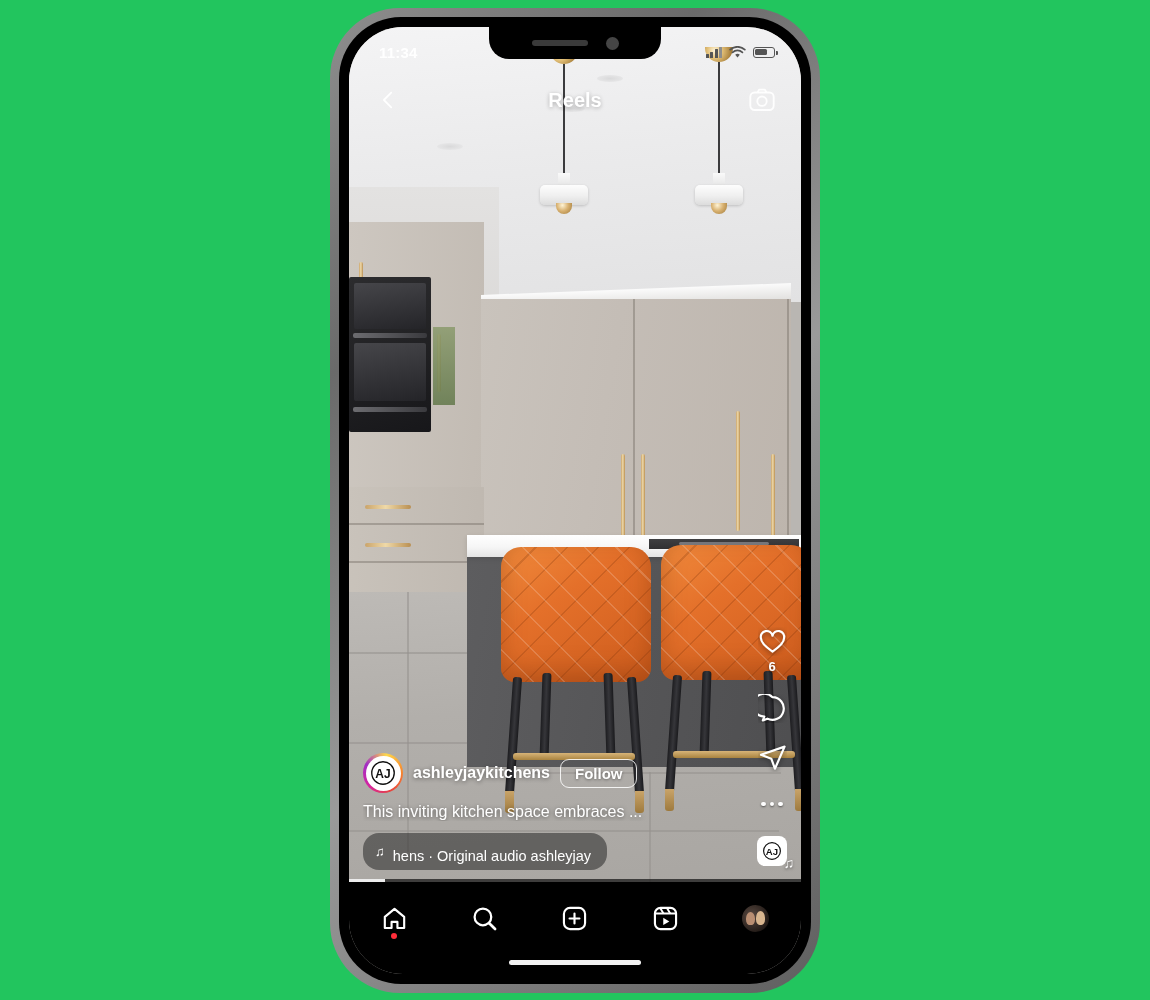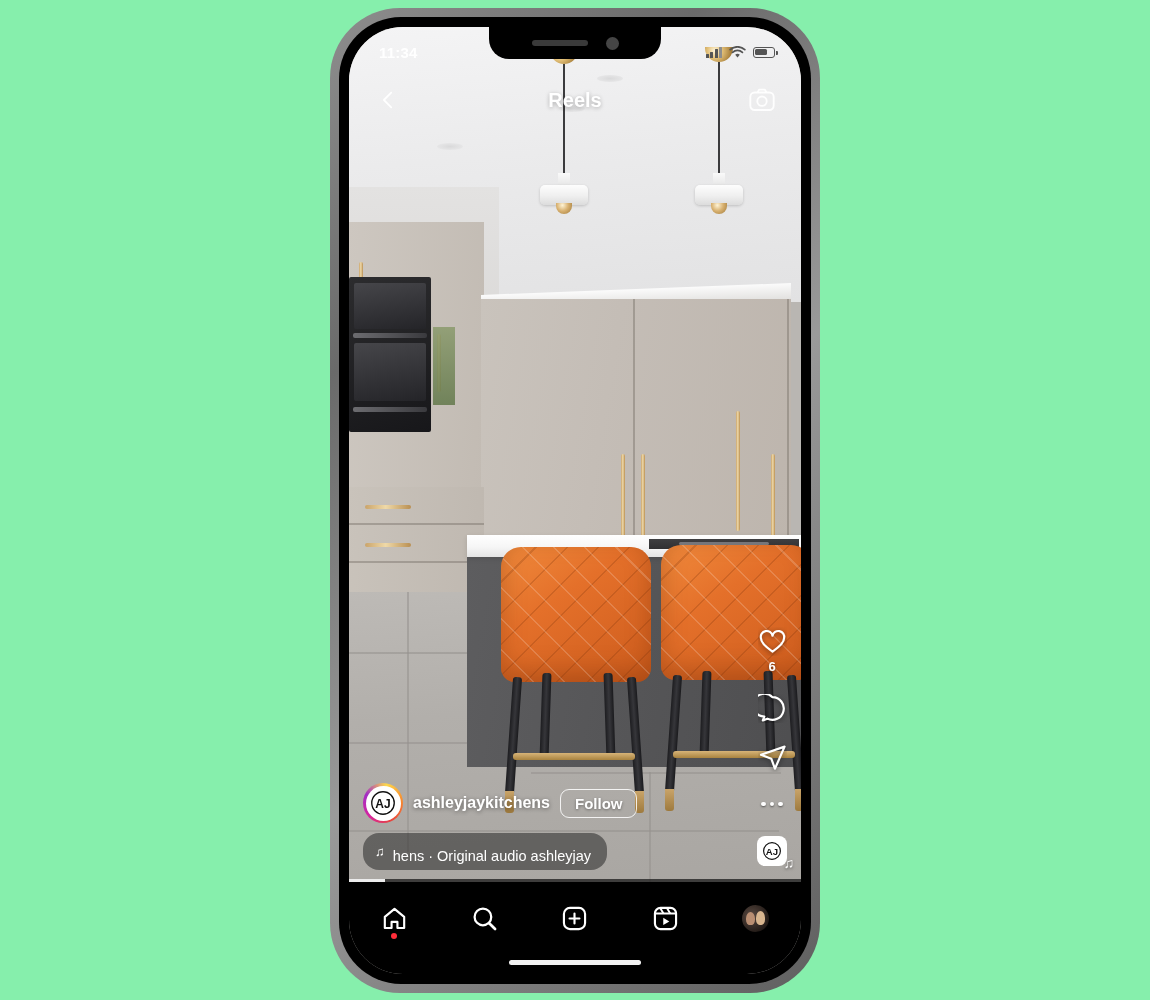--- a/index.html
+++ b/index.html
@@ -2,21 +2,21 @@
 <html><head>
 <meta charset="utf-8">
 <style>
   * { margin:0; padding:0; box-sizing:border-box; }
   html, body {
     width:1150px; height:1000px;
     background:#000;
     font-family:"Liberation Sans", sans-serif;
     overflow:hidden;
   }
-  #root { position:relative; width:1150px; height:1000px; background:#86efac; }
+  #root { position:relative; width:1150px; height:1000px; background:#22c55e; }
 
   
   .phone-frame {
     position:absolute; left:330px; top:8px;
     width:490px; height:985px;
     border-radius:70px;
     background:linear-gradient(135deg,#8e8e8e 0%,#6a6a6a 25%,#9a9a9a 55%,#5f5f5f 100%);
     padding:9px;
   }
   .phone-inner {
@@ -388,20 +388,21 @@
             <div class="avatar-in">
               <svg width="30" height="30" viewBox="0 0 40 40">
                 <circle cx="20" cy="20" r="15" stroke="#111" stroke-width="1.8" fill="none"></circle>
                 <text x="20" y="26" font-family="Liberation Sans, sans-serif" font-size="16" font-weight="bold" fill="#111" text-anchor="middle">AJ</text>
               </svg>
             </div>
           </div>
           <div class="username">ashleyjaykitchens</div>
           <div class="follow-btn">Follow</div>
         </div>
+        <div class="caption">This inviting kitchen space embraces ...</div>
         <div class="audio-pill">
           <span class="note">♫</span>
           <span class="ticker">hens · Original audio    ashleyjay</span>
         </div>
       </div>
 
       <div class="progress">
         <i style="width: 8%;"></i>
       </div>
 

